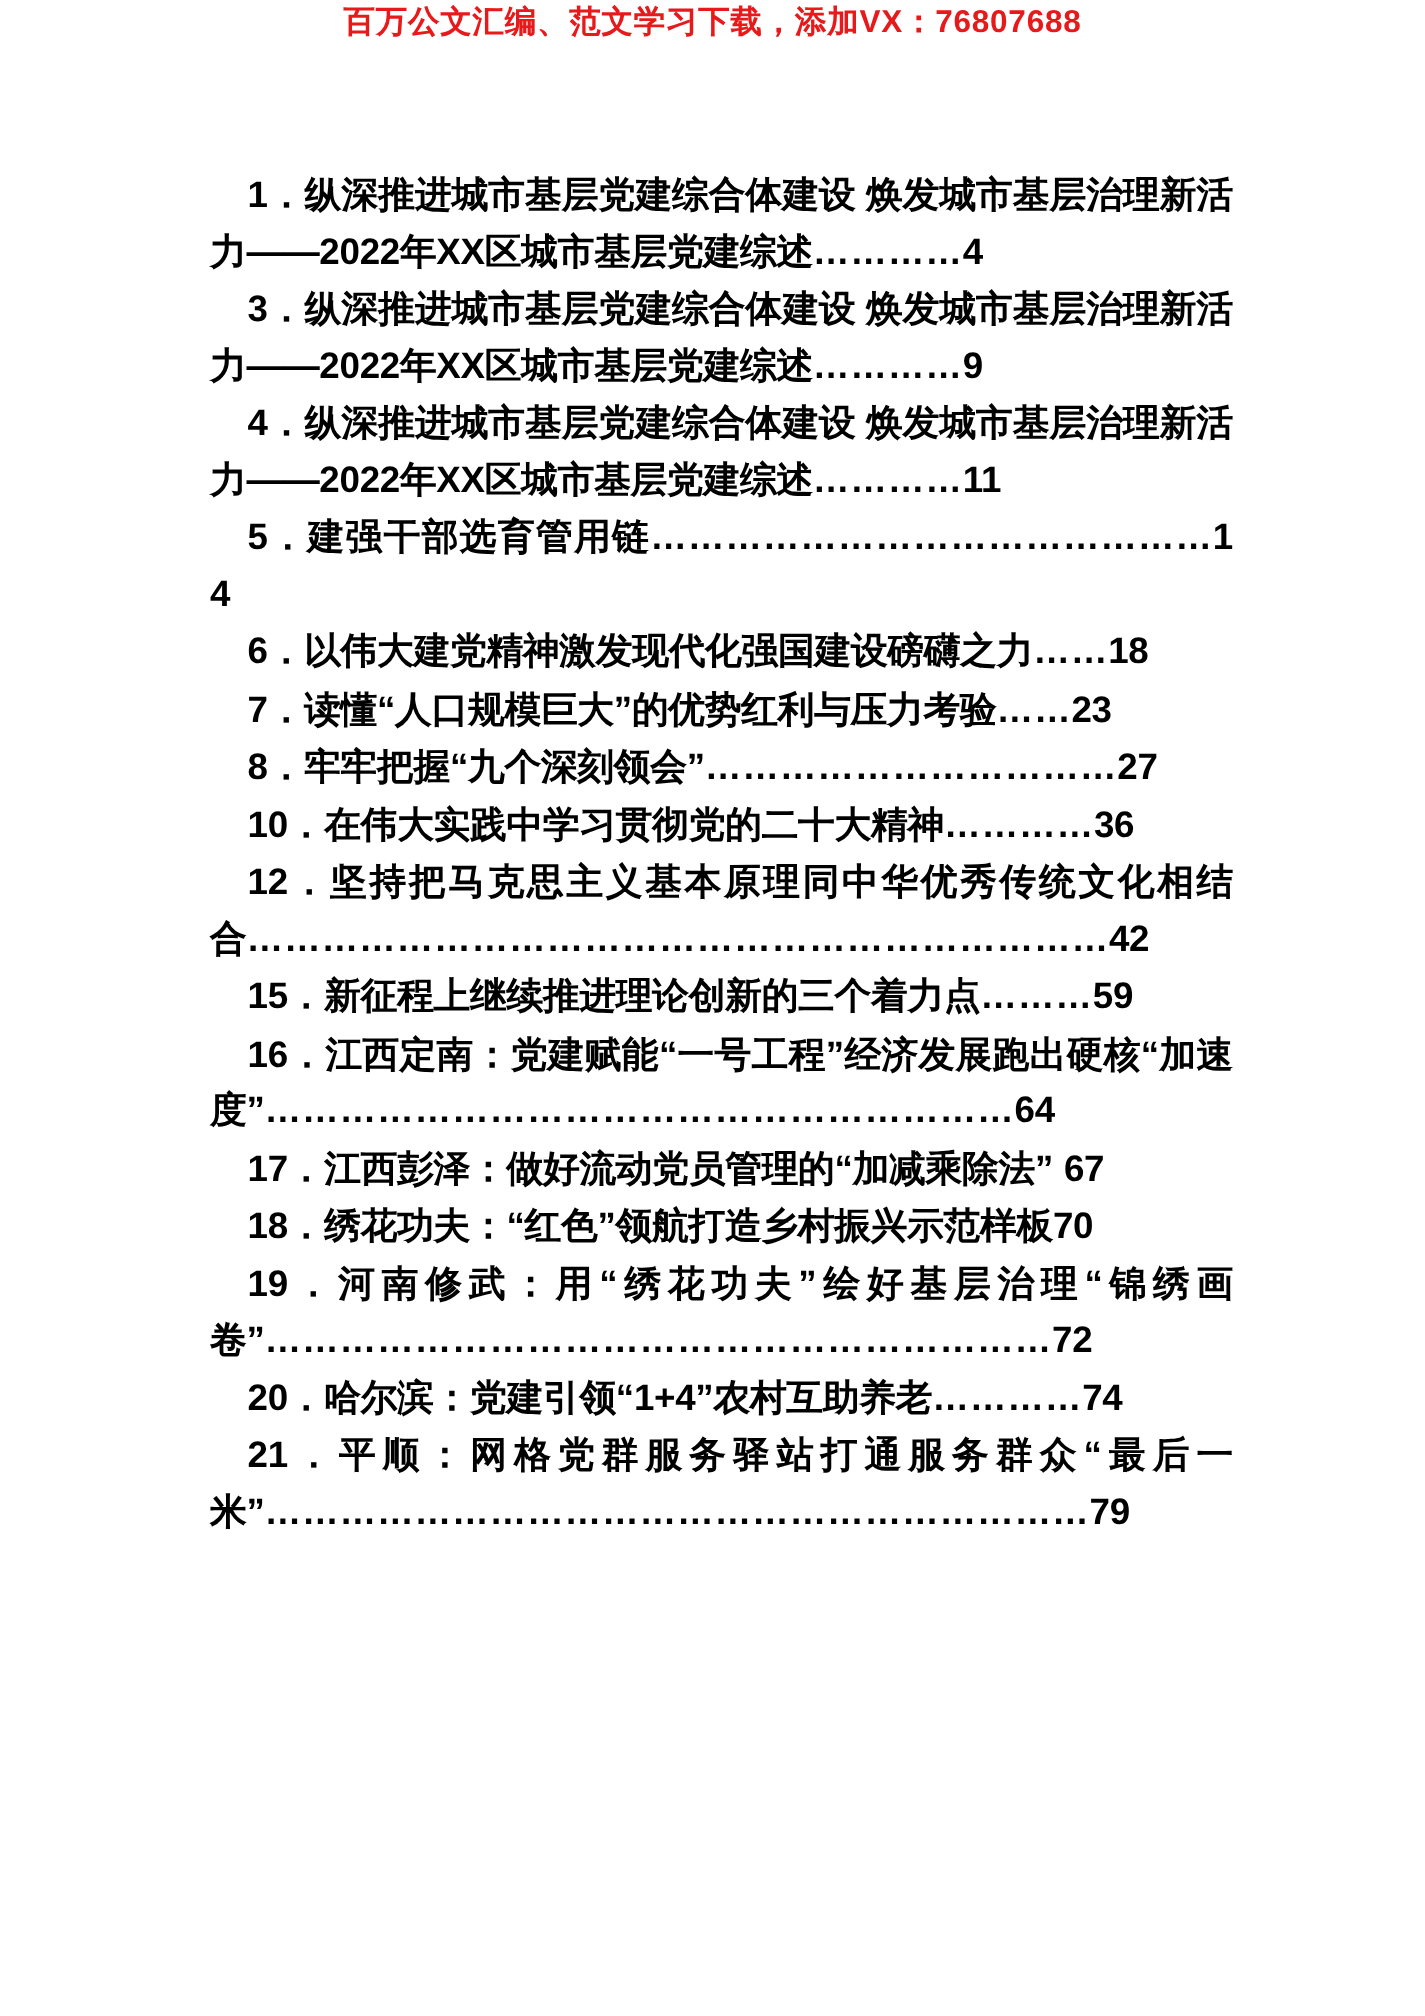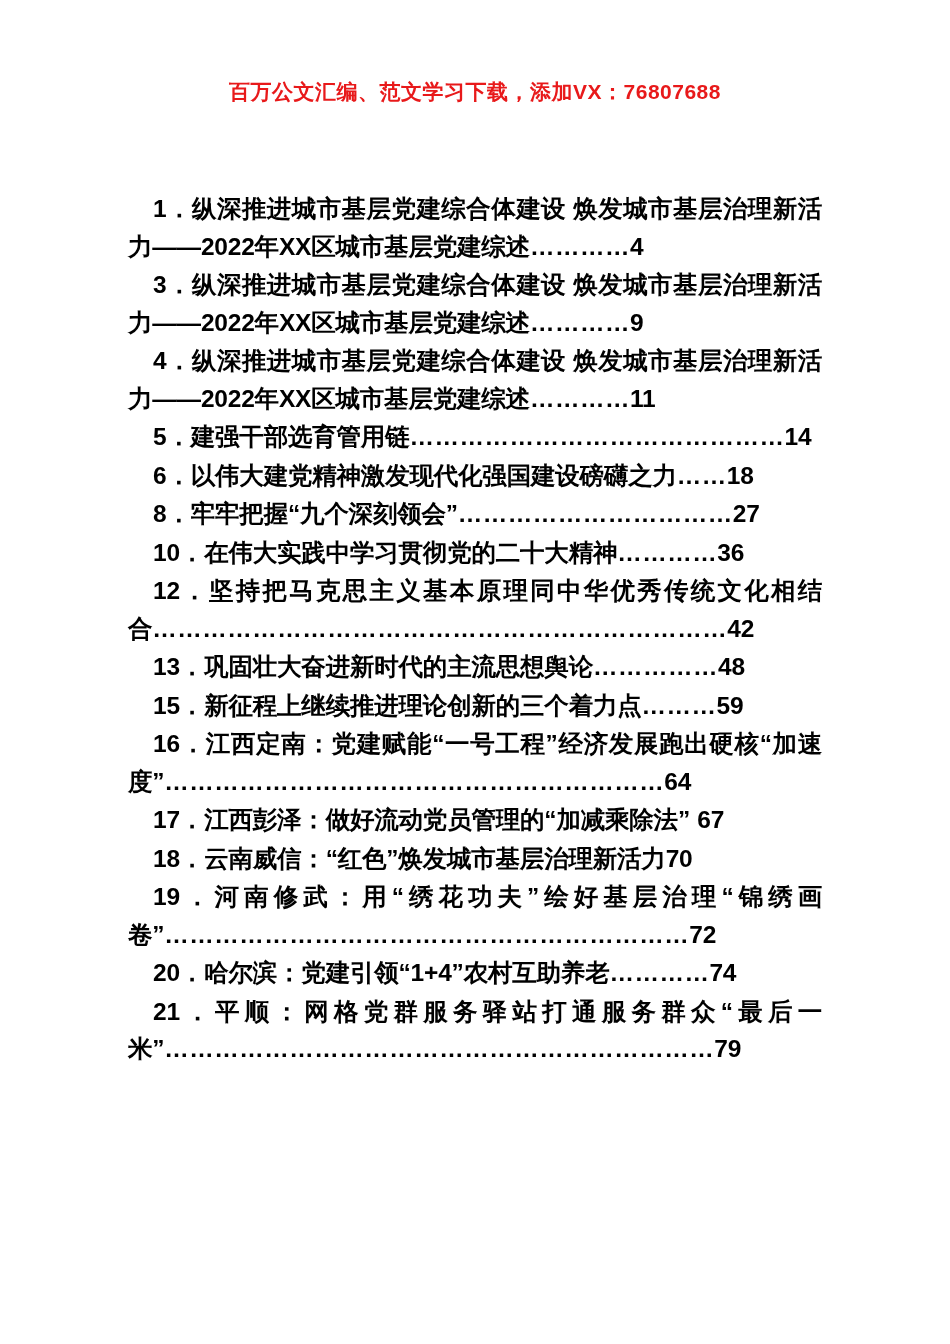--- a/index.html
+++ b/index.html
@@ -21,32 +21,31 @@
     box-sizing: border-box;
     padding: 0;
     position: relative;
   }
   .watermark {
     text-align: center;
     color: #e8191a;
     font-size: 21px;
     font-weight: bold;
     letter-spacing: 0.5px;
-    margin-top: 78px;
     font-family: "Liberation Sans", "DejaVu Sans", sans-serif;
   }
   .toc {
     margin-top: 84px;
     padding: 0 128px 0 128px;
   }
   .toc-entry {
     font-size: 24.5px;
     line-height: 37.5px;
     color: #000000;
-    margin: 0 0 1px 0;
+    margin: 0 0 1px 12px;
     text-align: justify;
     font-weight: 600;
     letter-spacing: -0.2px;
     word-break: break-all;
   }
   .toc-entry .indent {
     display: inline-block;
     width: 25px;
   }
   .leader {
@@ -62,26 +61,26 @@
 <div class="page">
 
   <div class="watermark">百万公文汇编、范文学习下载，添加VX：76807688</div>
 
   <div class="toc" id="toc-root">
       <p class="toc-entry"><span class="indent"></span><span>1</span><span>．</span><span>纵深推进城市基层党建综合体建设 焕发城市基层治理新活力——2022年XX区城市基层党建综述</span><span class="leader">…………</span><span class="pageno">4</span></p>
       <p class="toc-entry"><span class="indent"></span><span>3</span><span>．</span><span>纵深推进城市基层党建综合体建设 焕发城市基层治理新活力——2022年XX区城市基层党建综述</span><span class="leader">…………</span><span class="pageno">9</span></p>
       <p class="toc-entry"><span class="indent"></span><span>4</span><span>．</span><span>纵深推进城市基层党建综合体建设 焕发城市基层治理新活力——2022年XX区城市基层党建综述</span><span class="leader">…………</span><span class="pageno">11</span></p>
       <p class="toc-entry"><span class="indent"></span><span>5</span><span>．</span><span>建强干部选育管用链</span><span class="leader">………………………………………</span><span class="pageno">14</span></p>
       <p class="toc-entry"><span class="indent"></span><span>6</span><span>．</span><span>以伟大建党精神激发现代化强国建设磅礴之力</span><span class="leader">……</span><span class="pageno">18</span></p>
+      <p class="toc-entry"><span class="indent"></span><span>7</span><span>．</span><span>读懂“人口规模巨大”的优势红利与压力考验</span><span class="leader">……</span><span class="pageno">23</span></p>
       <p class="toc-entry"><span class="indent"></span><span>8</span><span>．</span><span>牢牢把握“九个深刻领会”</span><span class="leader">……………………………</span><span class="pageno">27</span></p>
       <p class="toc-entry"><span class="indent"></span><span>10</span><span>．</span><span>在伟大实践中学习贯彻党的二十大精神</span><span class="leader">…………</span><span class="pageno">36</span></p>
       <p class="toc-entry"><span class="indent"></span><span>12</span><span>．</span><span>坚持把马克思主义基本原理同中华优秀传统文化相结合</span><span class="leader">……………………………………………………………</span><span class="pageno">42</span></p>
-      <p class="toc-entry"><span class="indent"></span><span>13</span><span>．</span><span>巩固壮大奋进新时代的主流思想舆论</span><span class="leader">……………</span><span class="pageno">48</span></p>
       <p class="toc-entry"><span class="indent"></span><span>15</span><span>．</span><span>新征程上继续推进理论创新的三个着力点</span><span class="leader">………</span><span class="pageno">59</span></p>
       <p class="toc-entry"><span class="indent"></span><span>16</span><span>．</span><span>江西定南：党建赋能“一号工程”经济发展跑出硬核“加速度”</span><span class="leader">……………………………………………………</span><span class="pageno">64</span></p>
       <p class="toc-entry"><span class="indent"></span><span>17</span><span>．</span><span>江西彭泽：做好流动党员管理的“加减乘除法”</span><span class="leader"> </span><span class="pageno">67</span></p>
-      <p class="toc-entry"><span class="indent"></span><span>18</span><span>．</span><span>云南威信：“红色”焕发城市基层治理新活力</span><span class="leader"></span><span class="pageno">70</span></p>
+      <p class="toc-entry"><span class="indent"></span><span>18</span><span>．</span><span>绣花功夫：“红色”领航打造乡村振兴示范样板</span><span class="leader"></span><span class="pageno">70</span></p>
       <p class="toc-entry"><span class="indent"></span><span>19</span><span>．</span><span>河南修武：用“绣花功夫”绘好基层治理“锦绣画卷”</span><span class="leader">………………………………………………………</span><span class="pageno">72</span></p>
       <p class="toc-entry"><span class="indent"></span><span>20</span><span>．</span><span>哈尔滨：党建引领“1+4”农村互助养老</span><span class="leader">…………</span><span class="pageno">74</span></p>
       <p class="toc-entry"><span class="indent"></span><span>21</span><span>．</span><span>平顺：网格党群服务驿站打通服务群众“最后一米”</span><span class="leader">…………………………………………………………</span><span class="pageno">79</span></p>
     </div>
 
 </div>
 
 </body></html>

